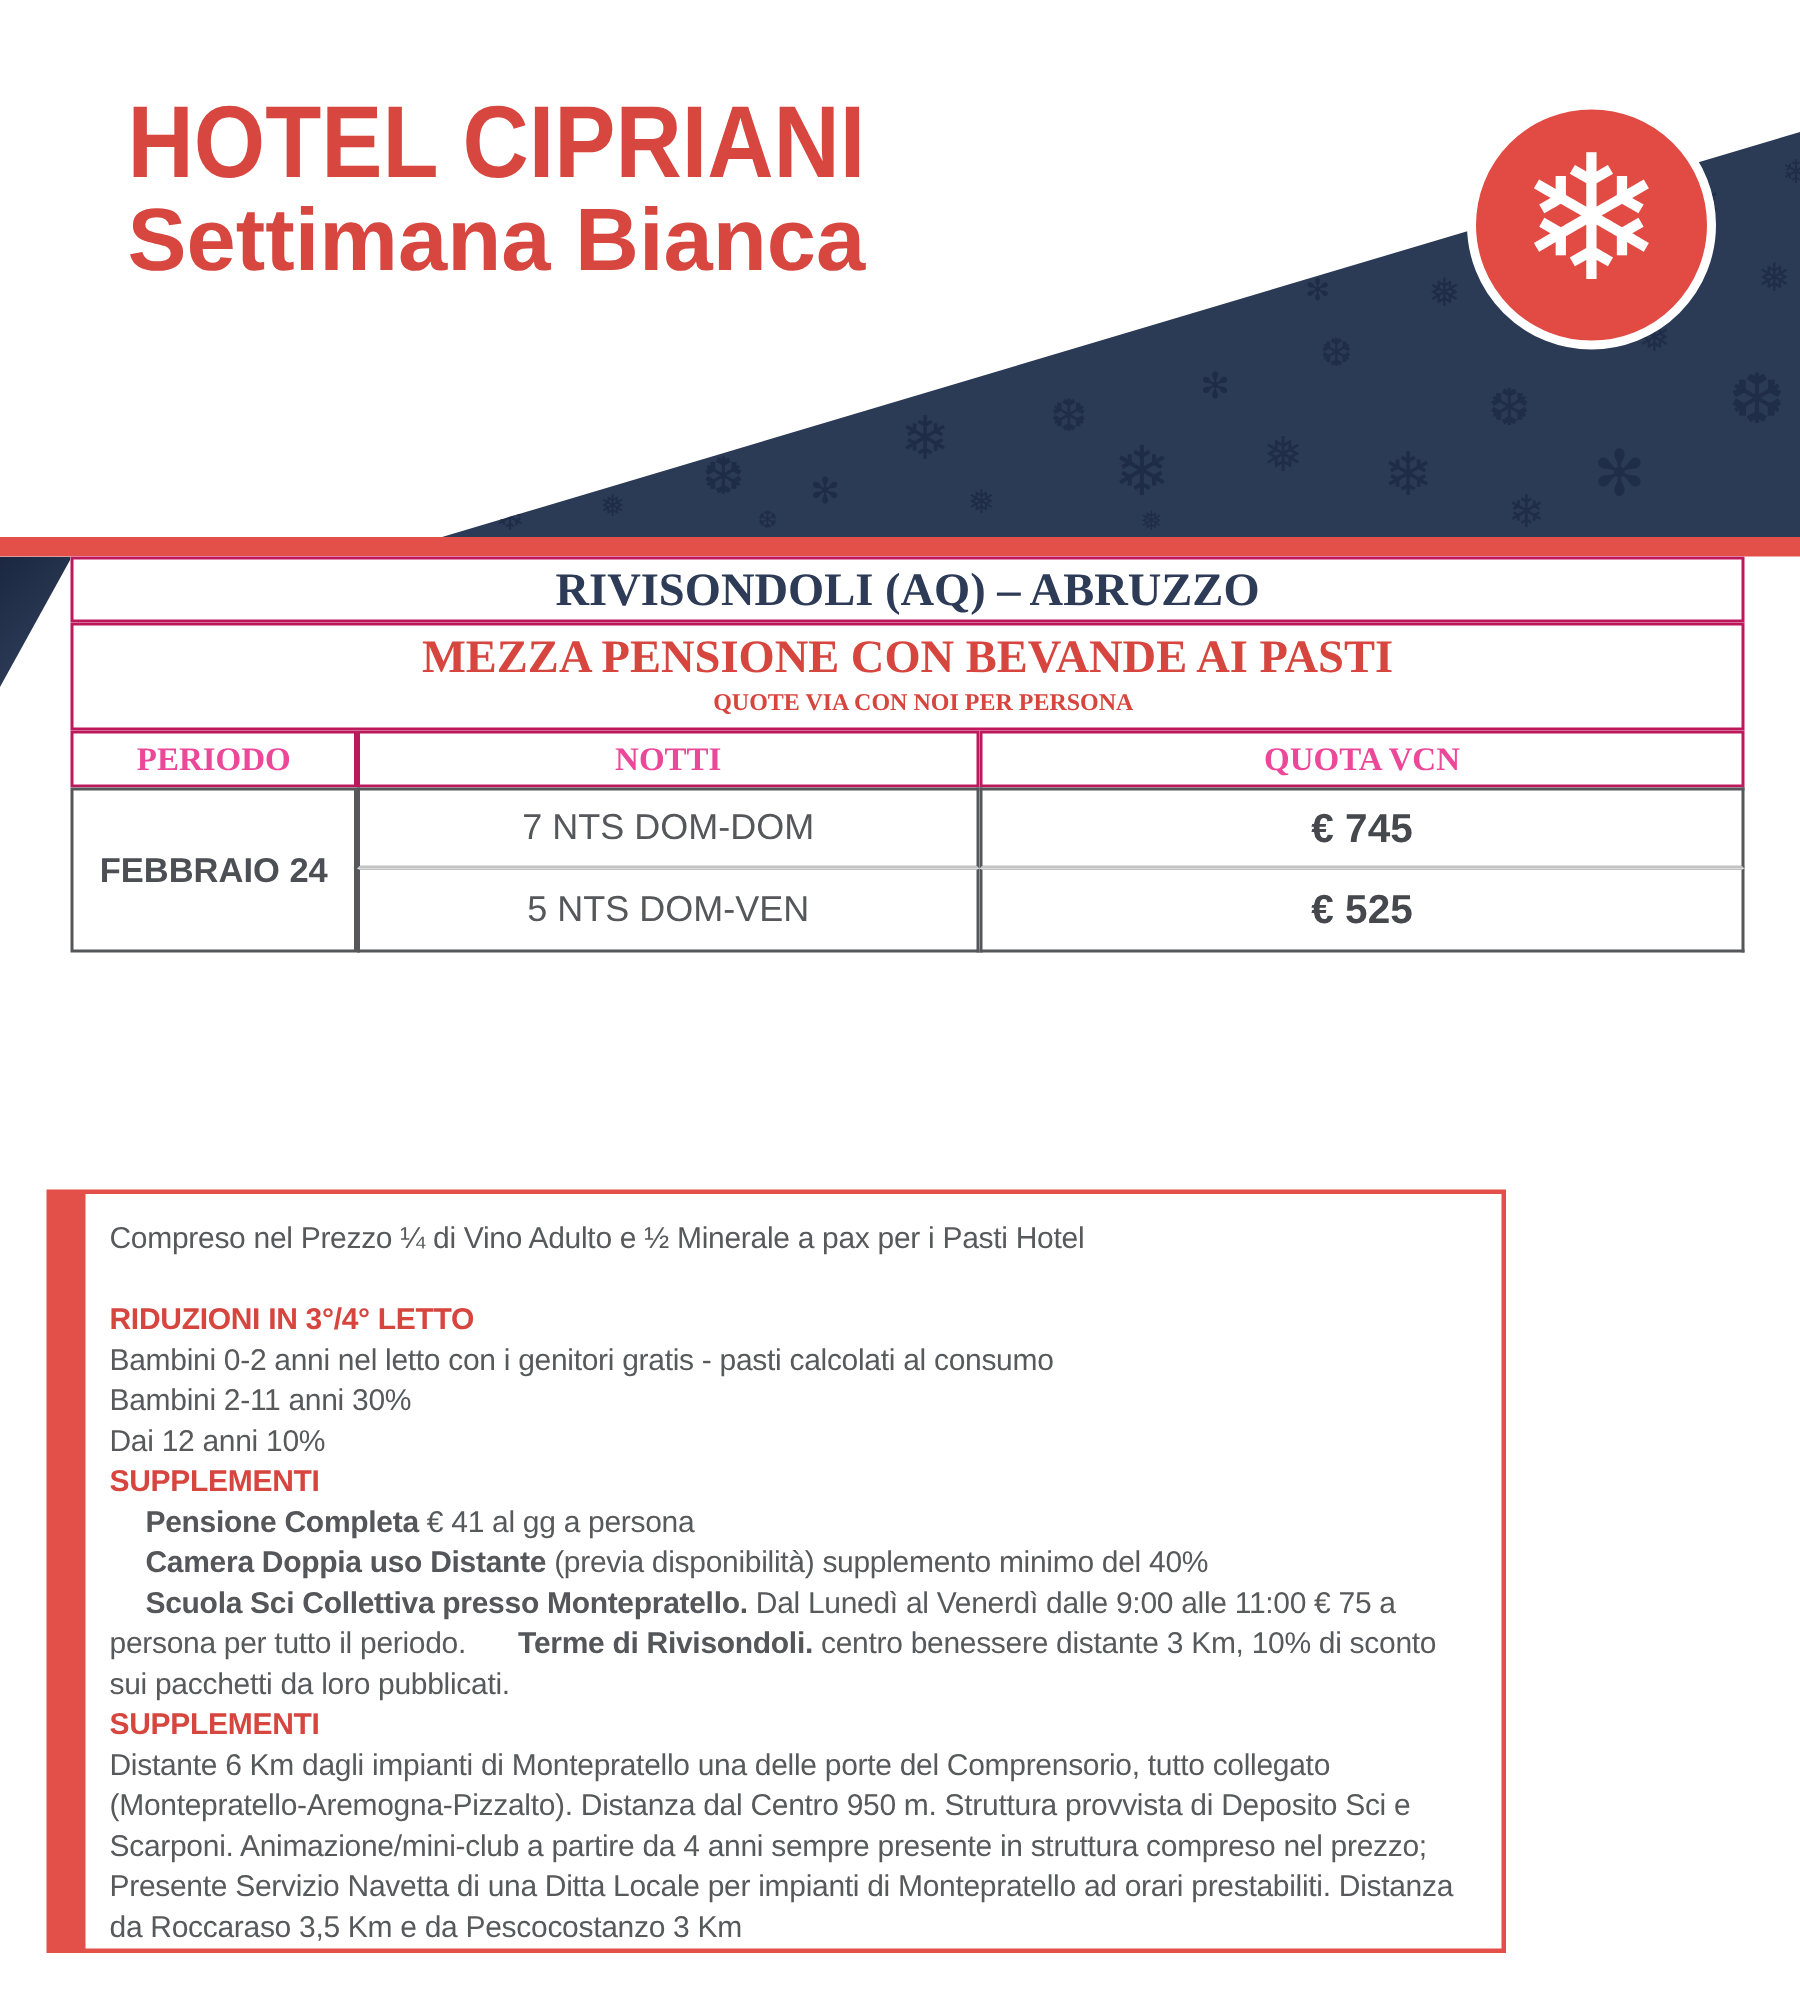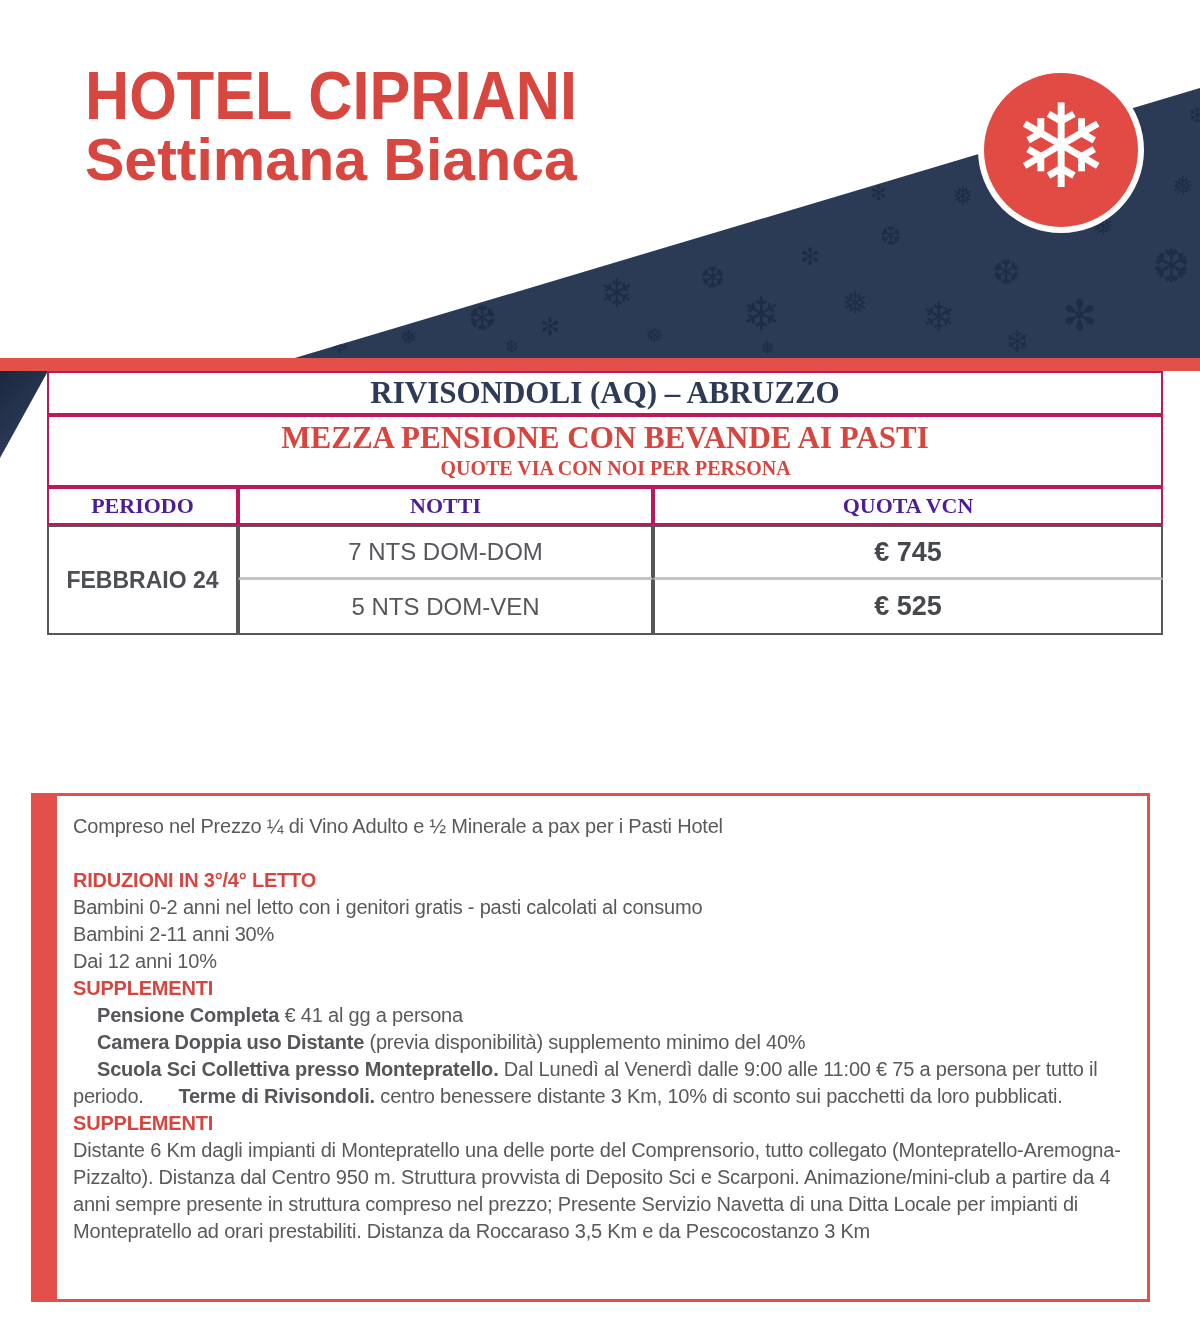--- a/index.html
+++ b/index.html
@@ -53,31 +53,31 @@
   
   .ptable{
     position:absolute;left:47px;top:371px;width:1116px;
     border-spacing:0;table-layout:fixed;z-index:2;background:#fff;
   }
   .ptable td,.ptable th{text-align:center;vertical-align:middle;padding:0;background:#fff;}
   .hc{border:2px solid #be185d;font-family:Liberation Serif, serif;}
   .loc{height:40px;color:#2d3b57;font-weight:bold;font-size:31px;}
   .board{height:68px;}
   .t-board{color:#d6463f;font-weight:bold;font-size:31px;line-height:35px;}
-  .t-board-sub{color:#d6463f;font-weight:bold;font-size:20px;line-height:27px;margin-left:21px;}
-  th.colh{height:34px;color:#4c1d95;font-size:22px;font-weight:bold;}
+  .t-board-sub{color:#d6463f;font-weight:bold;font-size:16px;line-height:27px;margin-left:21px;}
+  th.colh{height:34px;color:#ec4899;font-size:22px;font-weight:bold;}
   .dc{border:2px solid #55575b;}
   .period{color:#4c4f54;font-weight:bold;font-size:23px;}
   .notti{color:#55575b;font-size:24px;height:50px;font-weight:normal;}
   .quota{color:#45484d;font-weight:bold;font-size:27px;}
   .bline{border-bottom:2px solid #c3c3c3;}
   .tline{border-top:1px solid #c3c3c3;height:53px;}
   
   .details-box{
-    position:absolute;left:31px;top:793px;width:1119px;height:509px;
+    position:absolute;left:31px;top:793px;width:973px;height:509px;
     box-sizing:border-box;border:3px solid #e25049;border-left-width:26px;
     padding:17px 18px 10px 16px;color:#58595b;
     font-size:20px;line-height:27px;letter-spacing:-0.2px;
   }
   .details-box p{margin:0;}
   .gap{height:27px;}
   .shead{color:#d6463f;font-weight:bold;}
   .bl b{font-weight:bold;color:#555659;margin-left:24px;}
 </style>
 </head>

